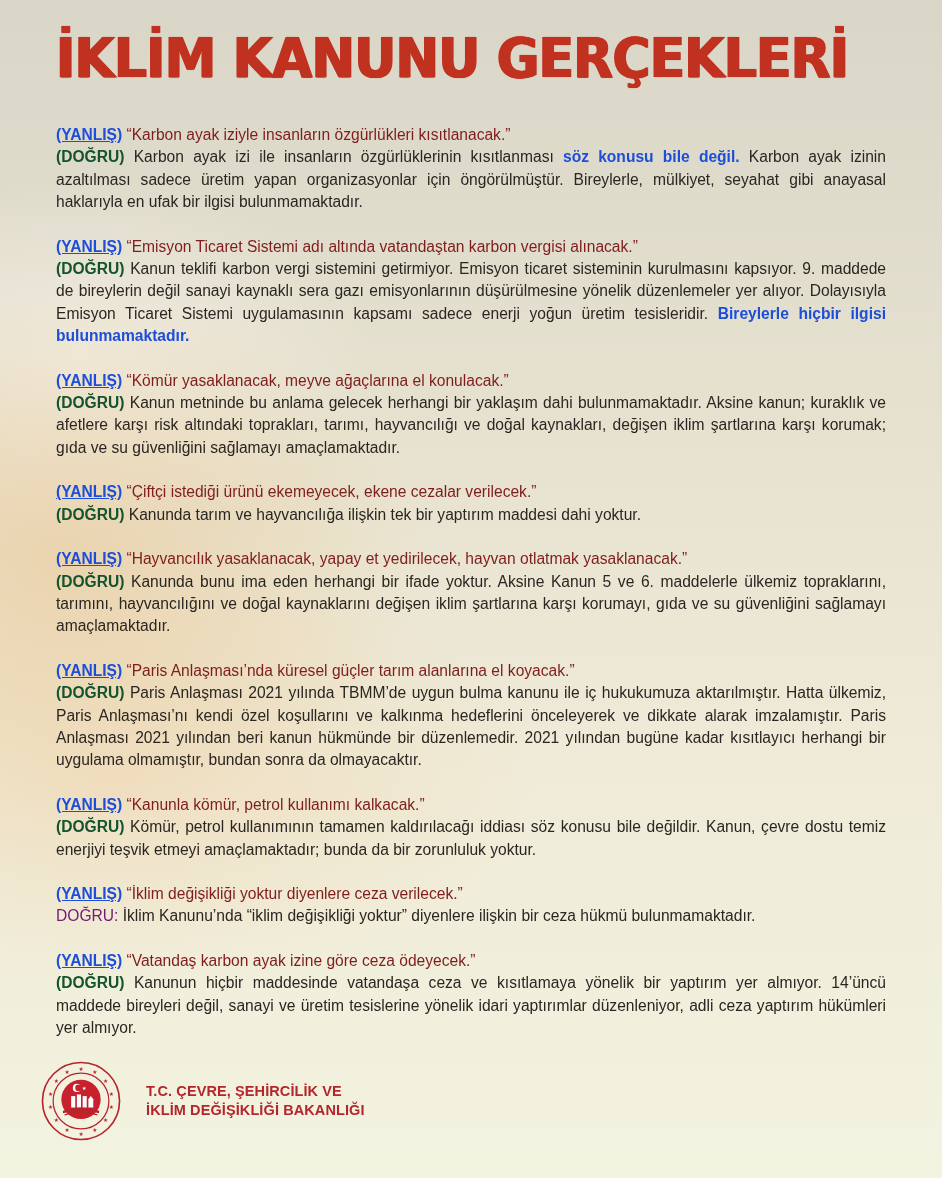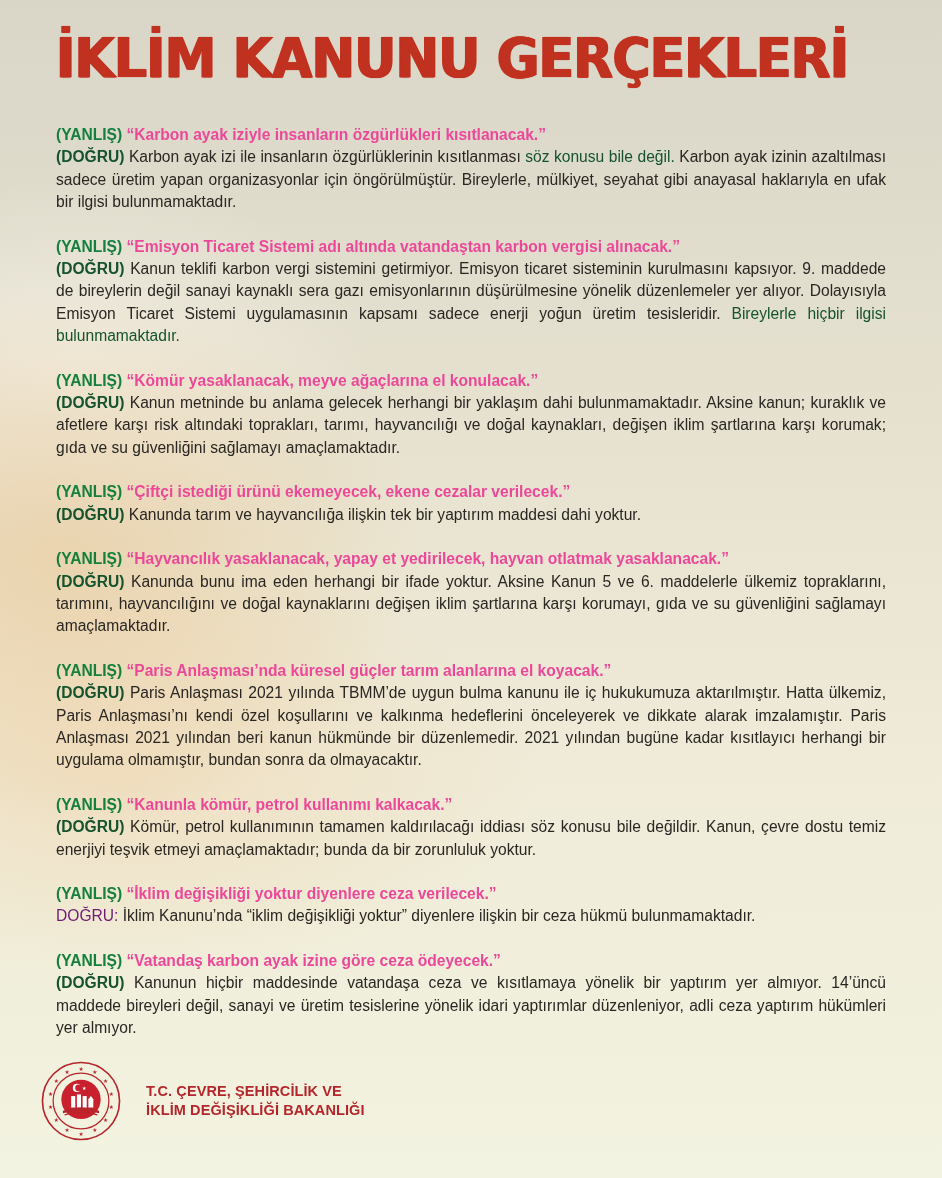--- a/index.html
+++ b/index.html
@@ -19,24 +19,24 @@
     color: #c1311f; line-height: 1;
     transform: scaleX(0.93); transform-origin: left top;
     text-shadow: 0 0 1px #c1311f, 1px 0 0 #c1311f, -1px 0 0 #c1311f;
   }
   .content {
     position: absolute; left: 56px; top: 124px; width: 830px;
     font-size: 15.6px; line-height: 22.4px; color: #2a2622;
   }
   .item { margin-bottom: 22px; }
   .item p { margin: 0; text-align: justify; }
-  .claim { color: #ec4899; font-weight: bold; }
-  .tag-y { color: #15803d; font-weight: bold; }
+  .claim { color: #7f1d1d; font-weight: normal; }
+  .tag-y { color: #1d4ed8; font-weight: bold; text-decoration: underline; }
   .tag-d { color: #14532d; font-weight: bold; }
-  .bold { font-weight: normal; color: #14532d; }
+  .bold { font-weight: bold; color: #1d4ed8; }
   .plain-tag { font-weight: normal; color: #701a75; }
   .footer {
     position: absolute; left: 40px; top: 1060px; display: flex; align-items: center;
   }
   .seal { width: 82px; height: 82px; }
   .ministry {
     margin-left: 24px; color: #b5262c; font-weight: bold; font-size: 14.5px; line-height: 19px;
     letter-spacing: 0.1px;
   }
 </style>

